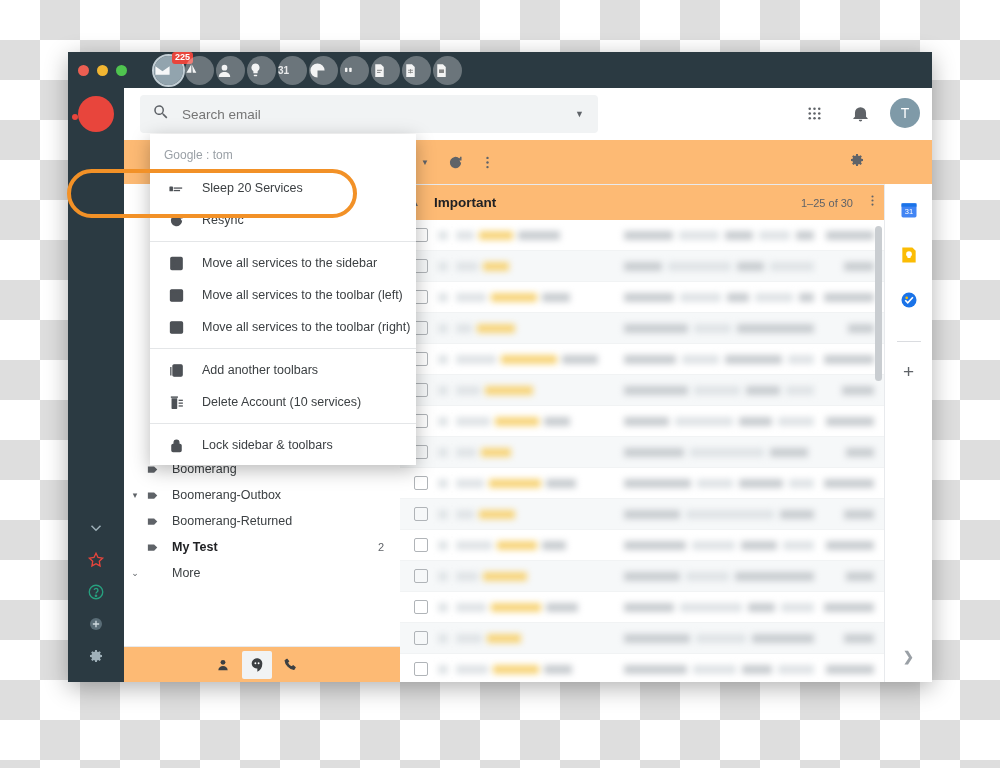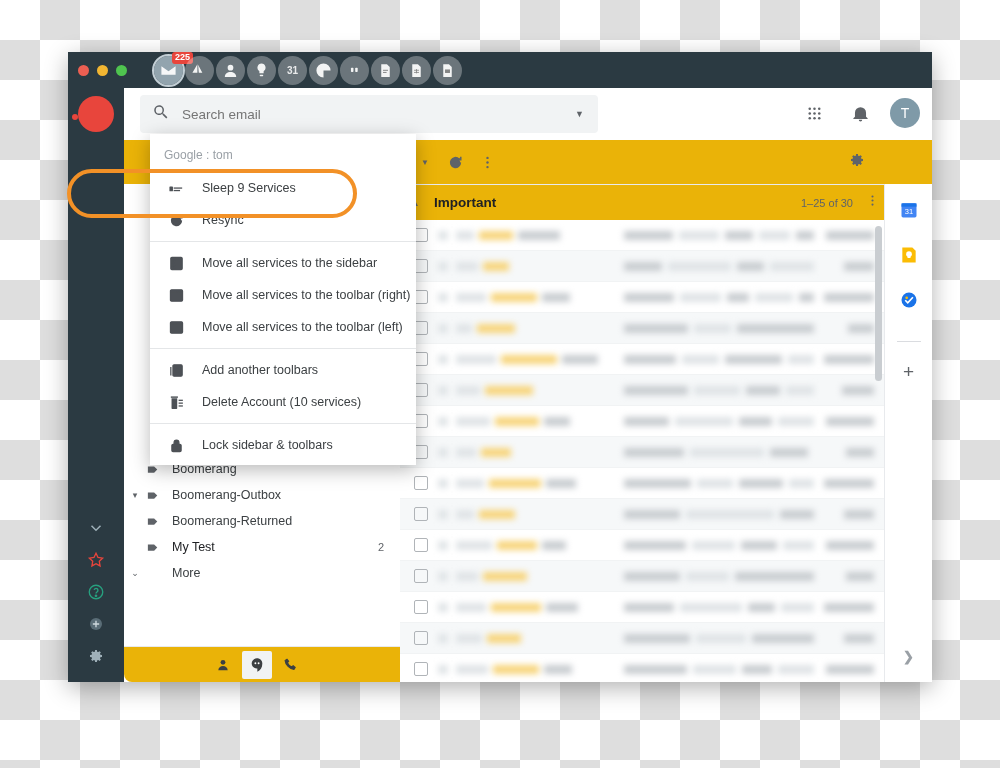--- a/index.html
+++ b/index.html
@@ -37,21 +37,21 @@
   .traffic { position: absolute; top: 13px; left: 10px; display: flex; gap: 8px; }
   .dot { width: 11px; height: 11px; border-radius: 50%; }
   .dot.red { background: #ec5f52; }
   .dot.yellow { background: #f2b632; }
   .dot.green { background: #4fc44f; }
 
   .svc-row { position: absolute; top: 4px; left: 86px; display: flex; gap: 2px; }
   .svc {
     position: relative; width: 29px; height: 29px; border-radius: 50%;
     background: rgba(255,255,255,0.30);
-    display: flex; align-items: center; justify-content: center;
+    display: flex; align-items: center; 
     color: rgba(255,255,255,0.85); font-size: 11px; font-weight: bold;
   }
   .svc.active { background: #92a4ae; outline: 2px solid #c3cfd6; }
   .svc .badge {
     position: absolute; top: -4px; right: -10px;
     background: #e8453c; color: #fff; font-size: 9px; font-weight: bold;
     border-radius: 3px; padding: 1px 3px; line-height: 1.1;
   }
   .svc svg { width: 17px; height: 17px; fill: #ffffff; opacity: .92; }
   .svc.cal-badge { font-size: 10px; }
@@ -67,21 +67,21 @@
   }
   .rail-dot { position: absolute; left: 4px; top: 26px; width: 6px; height: 6px;
     border-radius: 50%; background: #e8453c; }
   .rail-bottom { position: absolute; left: 0; bottom: 10px; width: 56px; }
   .rail-icon {
     width: 56px; height: 32px; display: flex; align-items: center; justify-content: center;
   }
   .rail-icon svg { width: 18px; height: 18px; }
 
   
-  .gmail { position: absolute; left: 56px; top: 36px; right: 0; bottom: 0; background:#eab308;border-radius:8px; }
+  .gmail { position: absolute; left: 56px; top: 36px; right: 0; bottom: 0; background:#fdba74; }
 
   .gm-header { position: absolute; left: 0; top: 0; right: 0; height: 52px; background: #fff; }
   .search-wrap {
     position: absolute; left: 16px; top: 7px; width: 458px; height: 38px;
     background: #f1f3f4; border-radius: 4px; display: flex; align-items: center;
   }
   .search-wrap .sicon { margin: 0 12px 0 12px; }
   .search-wrap svg { width: 18px; height: 18px; fill: #5f6368; }
   .search-input {
     flex: 1; border: none; background: transparent; outline: none;
@@ -121,21 +121,21 @@
   
   .gm-sidebar { position: absolute; left: 0; top: 96px; width: 276px; bottom: 36px; background:#fff; }
   .folder {
     height: 26px; display: flex; align-items: center; font-size: 12.5px; color: #3c4043;
     padding-right: 16px;
   }
   .folder .tw { width: 22px; text-align: center; color: #5f6368; font-size: 9px; }
   .folder .tag { width: 26px; display: flex; align-items: center; }
   .folder .tag svg { width: 15px; height: 15px; fill: #5f6368; }
   .folder .fname { flex: 1; }
-  .folder.bold .fname { font-weight: normal; color: #202124; }
+  .folder.bold .fname { font-weight: bold; color: #202124; }
   .folder .fcount { font-size: 11px; color: #5f6368; }
   .folder.indent { padding-left: 26px; }
 
   
   .gm-bottom {
     position: absolute; left: 0; bottom: 0; width: 276px; height: 36px;
     border-top: 1px solid #e8eaed; display: flex; align-items: center; padding-left: 84px; gap: 4px;
   }
   .gb-ic { width: 30px; height: 28px; display:flex;align-items:center;justify-content:center; border-radius:2px; }
   .gb-ic.sel { background: #f1f3f4; }
@@ -785,21 +785,21 @@
     <div class="menu-title">Google : tom</div>
     <div id="menu-items">
         <div class="menu-item">
           <span class="mi-icon">
             <svg viewBox="0 0 24 24">
               <rect x="2" y="9" width="5" height="7" rx="1"></rect>
               <rect x="8" y="10.5" width="12" height="1.8"></rect>
               <rect x="8" y="14" width="9" height="1.8"></rect>
             </svg>
           </span>
-          <span>Sleep 9 Services</span>
+          <span>Sleep 20 Services</span>
         </div>
         <div class="menu-item">
           <span class="mi-icon">
             <svg viewBox="0 0 24 24" fill="none" stroke="#4d5156" stroke-width="2">
               <path d="M19 12a7 7 0 11-2.1-5"></path>
               <path d="M19.5 4v4.2h-4.2"></path>
             </svg>
           </span>
           <span>Resync</span>
         </div>
@@ -814,36 +814,36 @@
               <circle cx="6.5" cy="16" r="1" fill="#4d5156" stroke="none"></circle>
             </svg>
           </span>
           <span>Move all services to the sidebar</span>
         </div>
         <div class="menu-item">
           <span class="mi-icon">
             <svg viewBox="0 0 24 24" fill="none" stroke="#4d5156" stroke-width="1.8">
               <rect x="3.5" y="4" width="17" height="16" rx="1.5"></rect>
               <path d="M3.5 9h17"></path>
-              <circle cx="13" cy="6.6" r="1" fill="#4d5156" stroke="none"></circle>
-              <circle cx="16.5" cy="6.6" r="1" fill="#4d5156" stroke="none"></circle>
-            </svg>
-          </span>
-          <span>Move all services to the toolbar (right)</span>
+              <circle cx="7.5" cy="6.6" r="1" fill="#4d5156" stroke="none"></circle>
+              <circle cx="11" cy="6.6" r="1" fill="#4d5156" stroke="none"></circle>
+            </svg>
+          </span>
+          <span>Move all services to the toolbar (left)</span>
         </div>
         <div class="menu-item">
           <span class="mi-icon">
             <svg viewBox="0 0 24 24" fill="none" stroke="#4d5156" stroke-width="1.8">
               <rect x="3.5" y="4" width="17" height="16" rx="1.5"></rect>
               <path d="M3.5 9h17"></path>
-              <circle cx="7.5" cy="6.6" r="1" fill="#4d5156" stroke="none"></circle>
-              <circle cx="11" cy="6.6" r="1" fill="#4d5156" stroke="none"></circle>
-            </svg>
-          </span>
-          <span>Move all services to the toolbar (left)</span>
+              <circle cx="13" cy="6.6" r="1" fill="#4d5156" stroke="none"></circle>
+              <circle cx="16.5" cy="6.6" r="1" fill="#4d5156" stroke="none"></circle>
+            </svg>
+          </span>
+          <span>Move all services to the toolbar (right)</span>
         </div>
         <div class="menu-sep"></div>
         <div class="menu-item">
           <span class="mi-icon">
             <svg viewBox="0 0 24 24" fill="none" stroke="#4d5156" stroke-width="1.8">
               <rect x="7" y="4" width="13" height="16" rx="1.5"></rect>
               <path d="M4 7v12"></path>
               <path d="M13.5 9v6M10.5 12h6"></path>
             </svg>
           </span>

